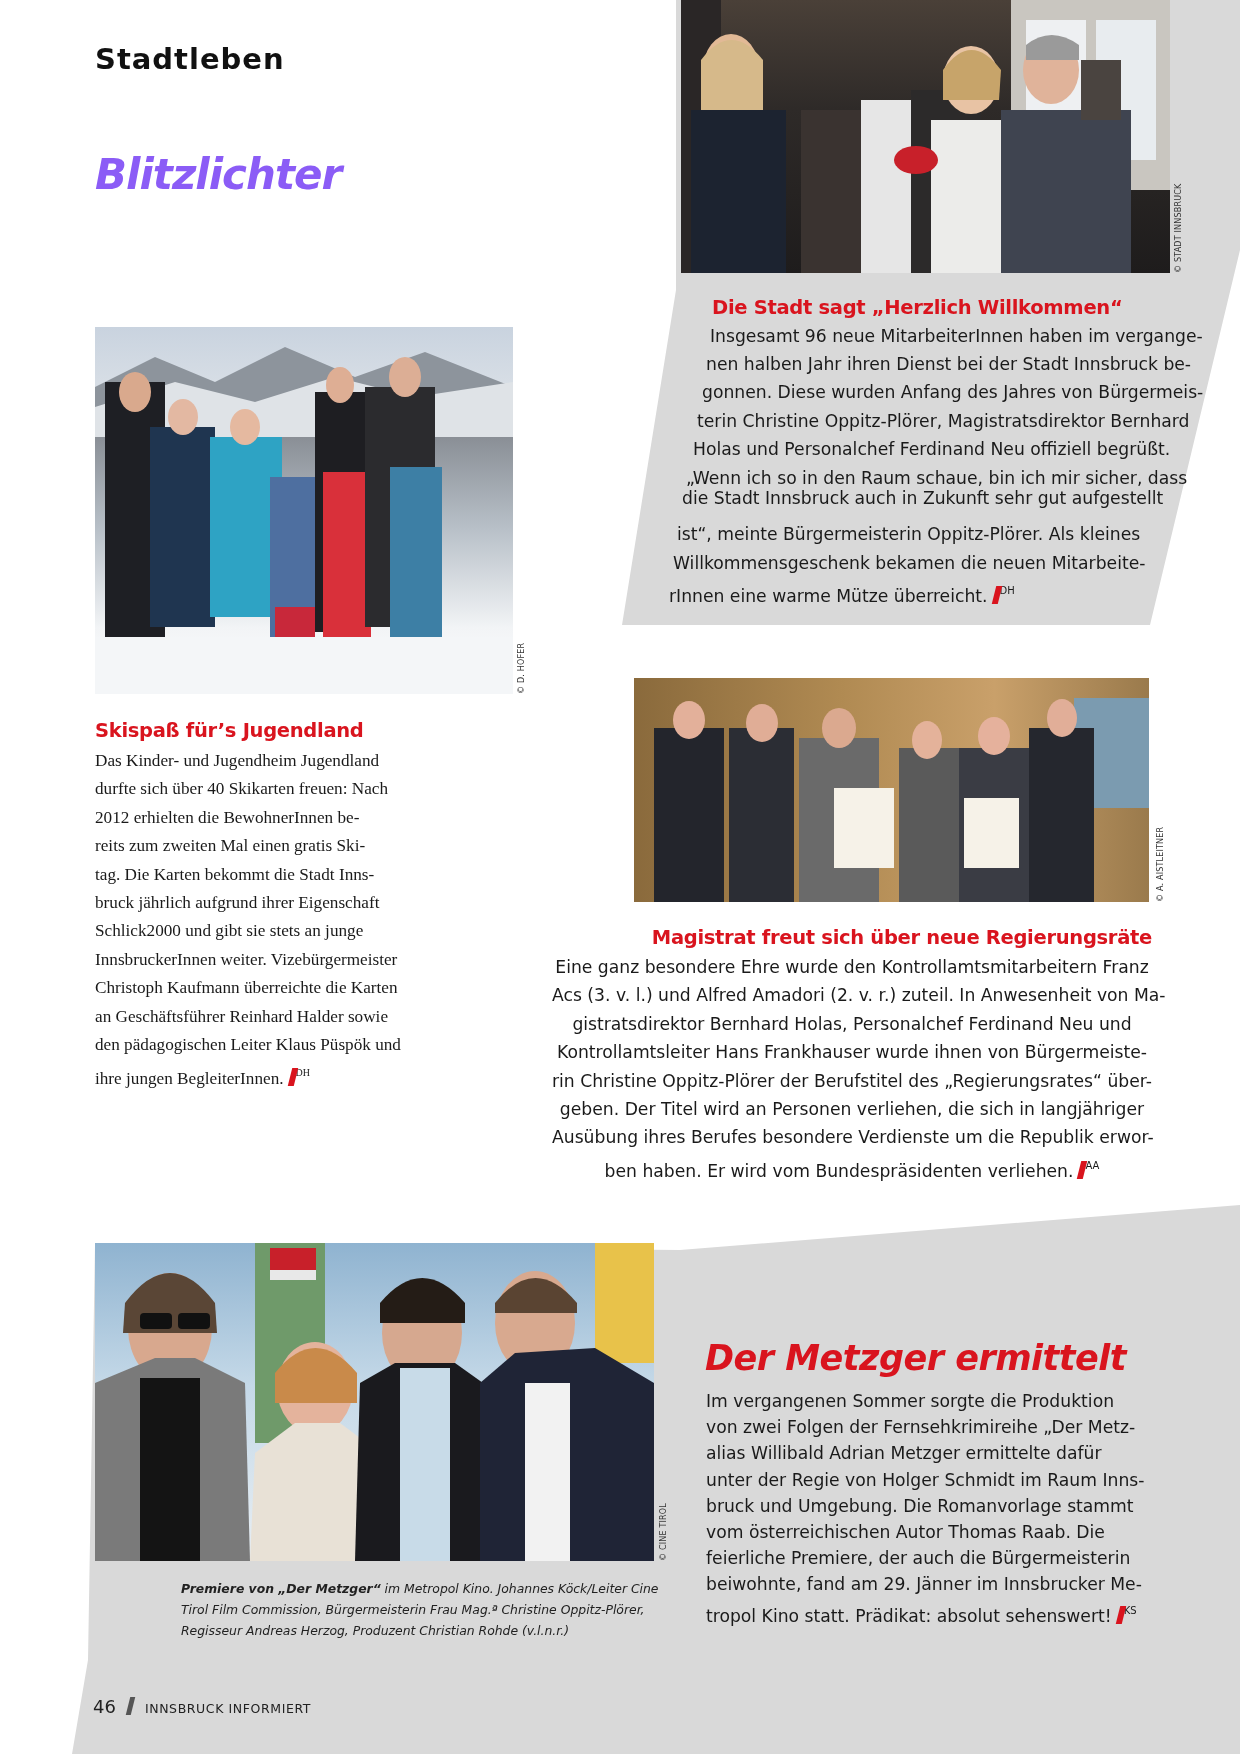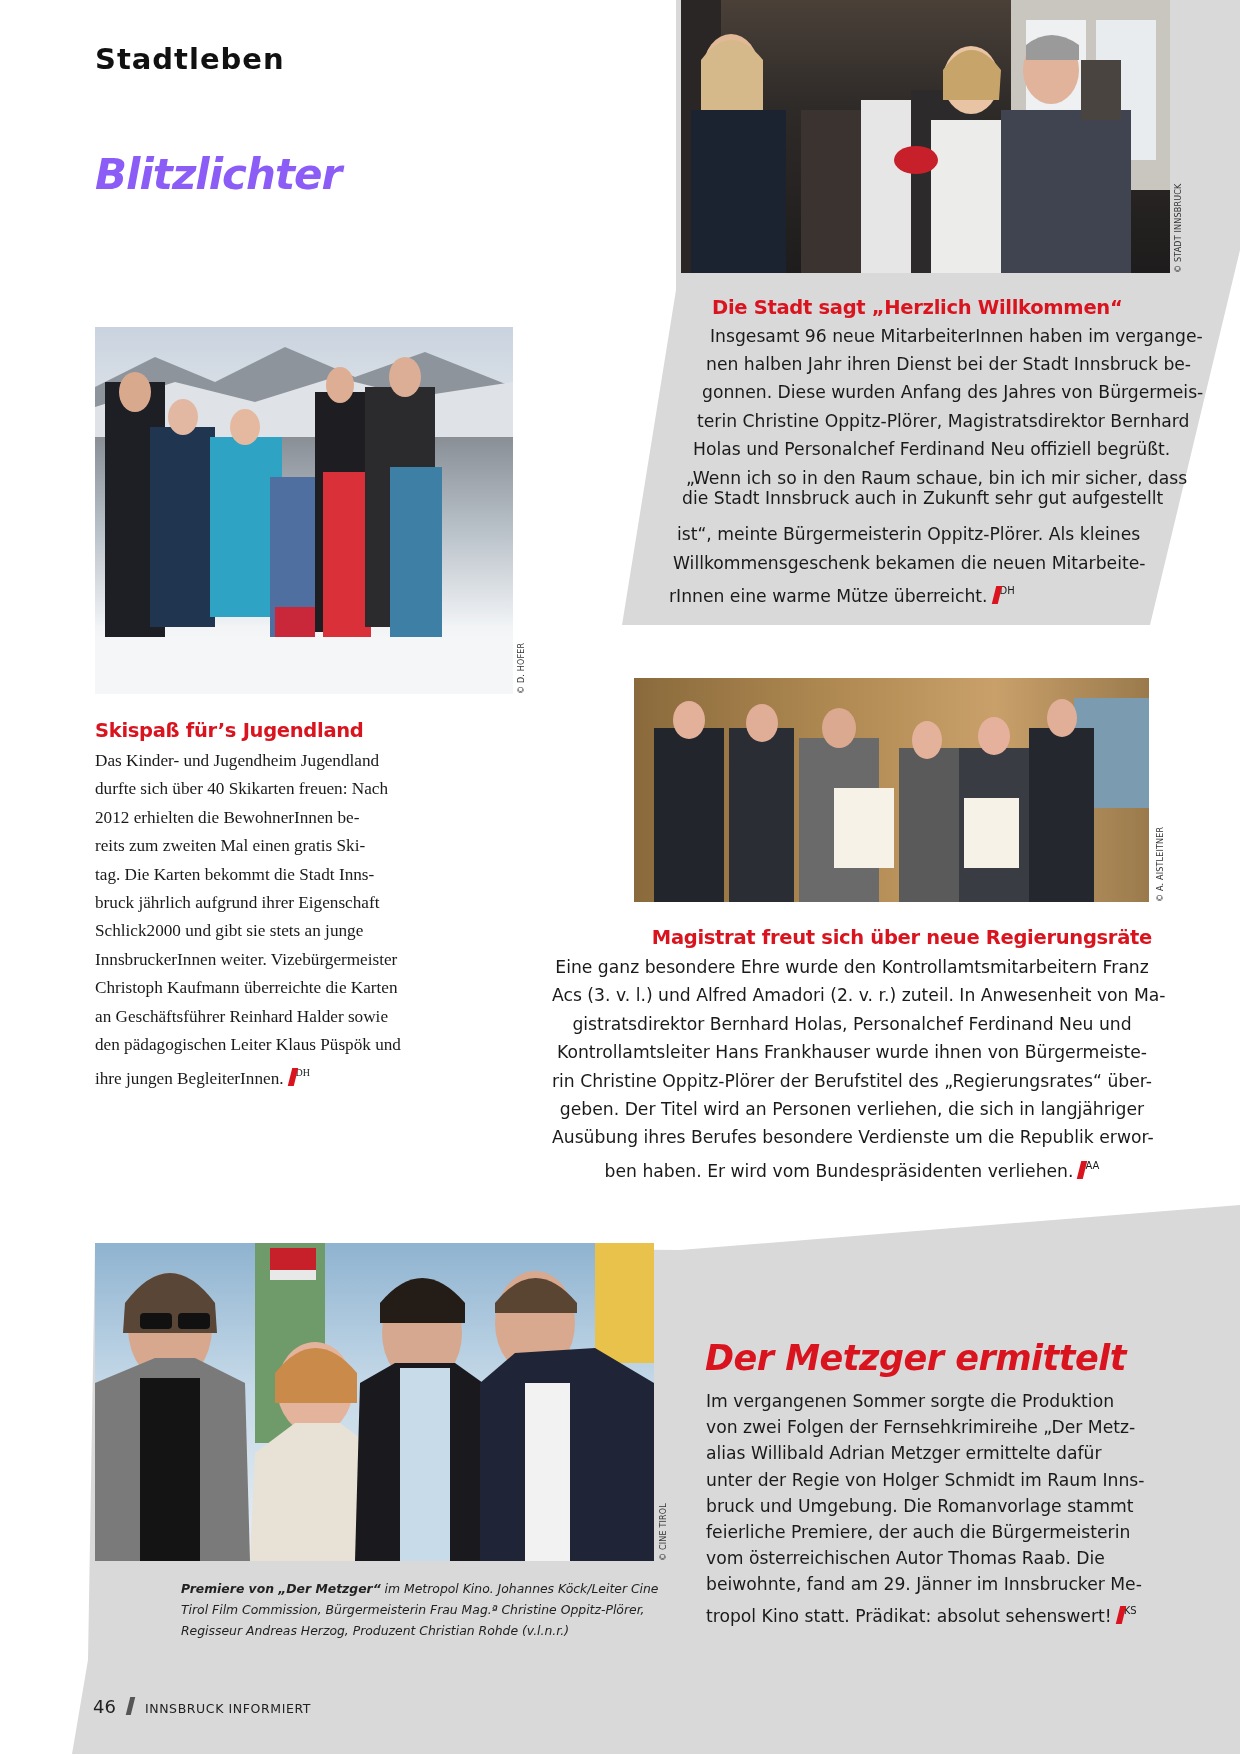--- a/index.html
+++ b/index.html
@@ -180,21 +180,21 @@
   <div>Regisseur Andreas Herzog, Produzent Christian Rohde (v.l.n.r.)</div>
 </div>
 
 <div class="big-headline">Der Metzger ermittelt</div>
 <div class="body-lines" style="left:706px; top:1388px; width:440px; line-height:26.2px;">
   <div>Im vergangenen Sommer sorgte die Produktion</div>
   <div>von zwei Folgen der Fernsehkrimireihe „Der Metz-</div>
   <div>alias Willibald Adrian Metzger ermittelte dafür</div>
   <div>unter der Regie von Holger Schmidt im Raum Inns-</div>
   <div>bruck und Umgebung. Die Romanvorlage stammt</div>
+  <div>vom österreichischen Autor Thomas Raab. Die</div>
   <div>feierliche Premiere, der auch die Bürgermeisterin</div>
-  <div>vom österreichischen Autor Thomas Raab. Die</div>
   <div>beiwohnte, fand am 29. Jänner im Innsbrucker Me-</div>
   <div><span>tropol Kino statt. Prädikat: absolut sehenswert!</span><span class="slash"></span><span class="author">KS</span></div>
 </div>
 
 <div class="footer">
   <span>46</span><span class="gslash"></span><span class="pub">INNSBRUCK INFORMIERT</span>
 </div>
 
 </body></html>

